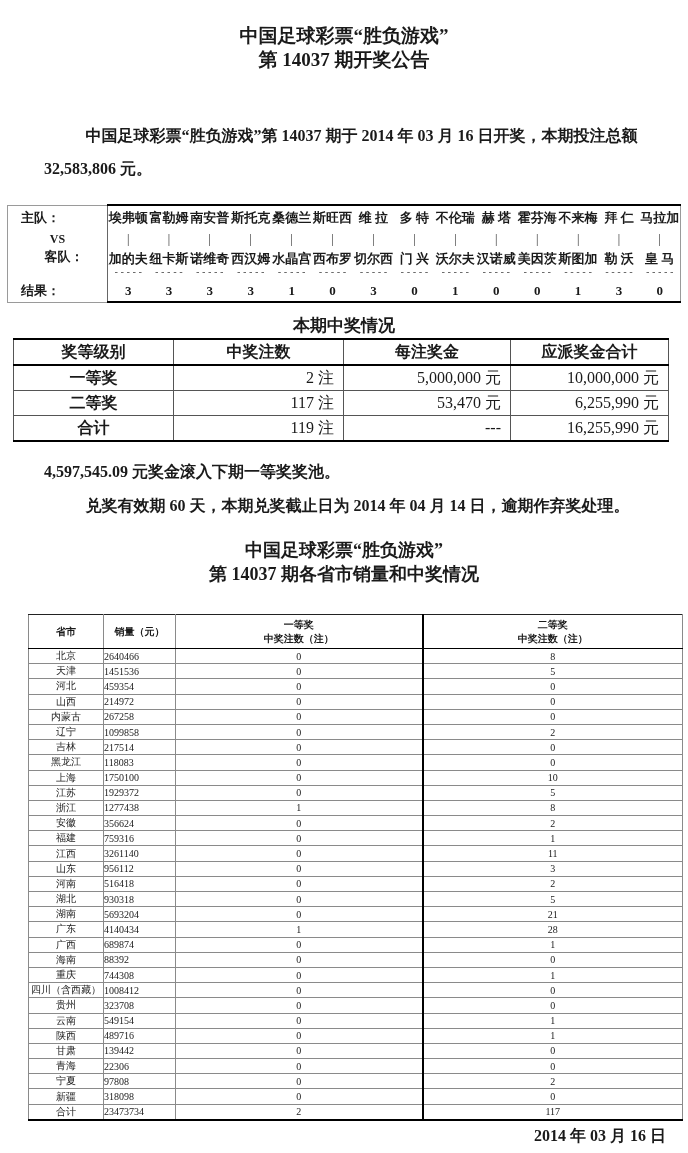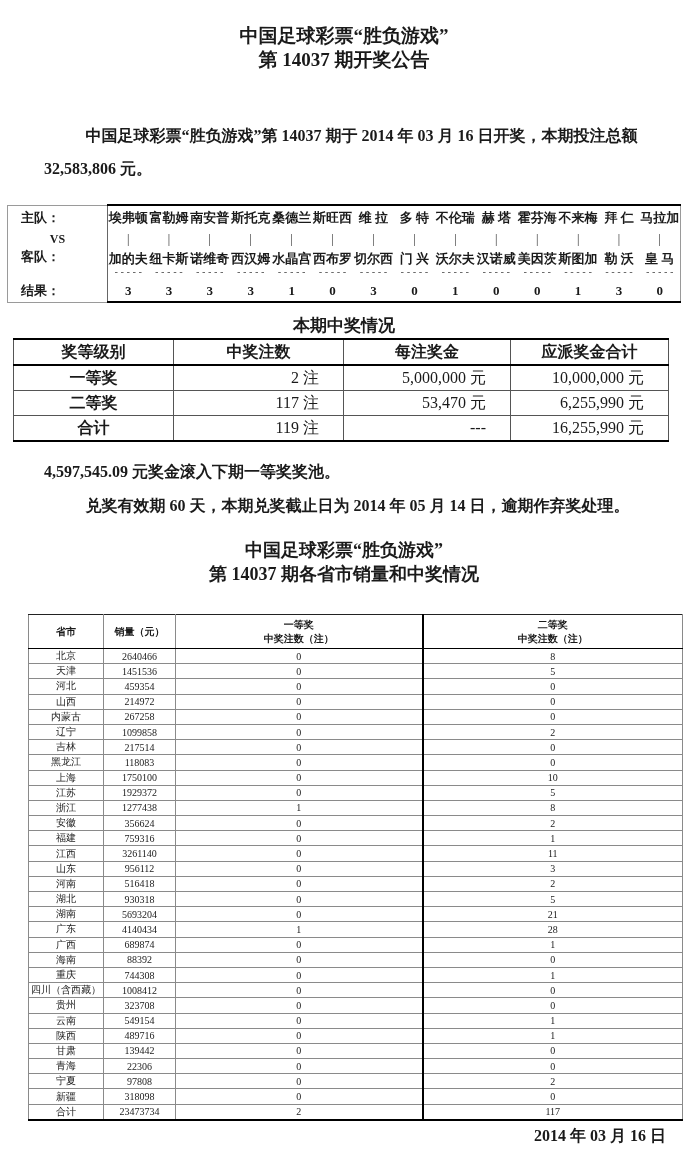--- a/index.html
+++ b/index.html
@@ -21,49 +21,49 @@
     font-size:13px; font-weight:700; text-align:center; border:1px solid #9a9a9a;
   }
   .match-table td { padding:0; overflow:hidden; white-space:nowrap; }
   .match-table col.lblcol { width:100px; }
   .match-table td.lbl { text-align:left; padding-left:13px; border-right:1px solid #666; }
   .match-table td.lblc { text-align:center; padding-left:0; border-right:1px solid #666; font-size:12px; }
   .match-table tr.r-home td { height:24px; }
   .match-table tr.r-home td.team { border-top:2px solid #000; }
   .match-table tr.r-vs td { height:18px; }
   .match-table tr.r-vs td.team { font-weight:400; color:#2a2a2a; font-size:12px; }
-  .match-table tr.r-away td { height:32px; vertical-align:top; }
+  .match-table tr.r-away td { height:32px; vertical-align:top;text-align:center; }
   .match-table tr.r-result td { height:21px; }
   .match-table tr.r-result td.team { border-bottom:2px solid #000; }
   .away-name { display:block; line-height:17px; padding-top:2px; }
   .dashes { display:block; line-height:9px; font-size:10px; color:#555;
             font-family:"DejaVu Sans Mono",monospace; letter-spacing:0px; font-weight:400; }
   
   .sub-title { text-align:center; font-size:17px; font-weight:700; margin-top:12px; line-height:21px; }
   .prize-table {
     margin:2px 0 0 13px; width:655px; border-collapse:collapse; table-layout:fixed; font-size:16px;
     border-left:1.5px solid #444; border-right:1.5px solid #444;border-radius:11px;
   }
   .prize-table th, .prize-table td { border:1px solid #555; padding:0; height:24px; }
   .prize-table thead th { border-top:2.5px solid #000; border-bottom:2.5px solid #000; font-weight:700; text-align:center; }
   .prize-table tbody td.c0 { text-align:center; font-weight:700; }
-  .prize-table tbody td.num { text-align:right; padding-right:24px; font-weight:400; }
+  .prize-table tbody td.num { text-align:right; padding-right:9px; font-weight:400; }
   .prize-table tbody tr:last-child td { border-bottom:2px solid #000; }
   
   .sec2-title { text-align:center; font-size:18px; font-weight:700; line-height:24px; }
   .sec2-title.first { margin-top:16px; }
   .province-table {
     margin:28px 0 0 28px; width:654px; border-collapse:collapse; table-layout:fixed;
     font-size:10px; text-align:center;
     border:1.5px solid #333;
   }
   .province-table th, .province-table td { border:1px solid #8a8a8a; padding:0; overflow:visible; white-space:nowrap; }
   .province-table thead th { border-top:1.5px solid #222; border-bottom:1.5px solid #000; font-weight:700; height:33px; }
   .province-table td { height:14.2px; font-weight:400; }
-  .province-table .c1 { text-align:center; }
+  .province-table .c1 { text-align:left; }
   .province-table th.csep, .province-table td.csep { border-left:2.5px solid #000; }
   .province-table tr.total-row td { border-top:1.5px solid #000; border-bottom:2.5px solid #000; font-weight:400; }
   .hdr2 { line-height:14px; }
   
   .footer-date { text-align:right; margin:5px 22px 0 0; font-size:16px; font-weight:700; }
 </style>
 </head>
 <body>
 
 <div class="page">
@@ -224,21 +224,21 @@
         <tr>
           <td class="c0">合计</td>
           <td class="num">119 注</td>
           <td class="num">---</td>
           <td class="num">16,255,990 元</td>
         </tr>
       </tbody>
   </table>
 
   <p class="para" style="margin-top:13px;">4,597,545.09 元奖金滚入下期一等奖奖池。</p>
-  <p class="para indent" style="margin-top:1px;">兑奖有效期 60 天，本期兑奖截止日为 2014 年 05 月 14 日，逾期作弃奖处理。</p>
+  <p class="para indent" style="margin-top:1px;">兑奖有效期 60 天，本期兑奖截止日为 2014 年 04 月 14 日，逾期作弃奖处理。</p>
 
   <div class="sec2-title first">中国足球彩票“胜负游戏”</div>
   <div class="sec2-title">第 14037 期各省市销量和中奖情况</div>
 
   <table class="province-table">
     <colgroup>
         <col style="width:75px">
         <col style="width:72px">
         <col style="width:247px">
         <col style="width:260px">

